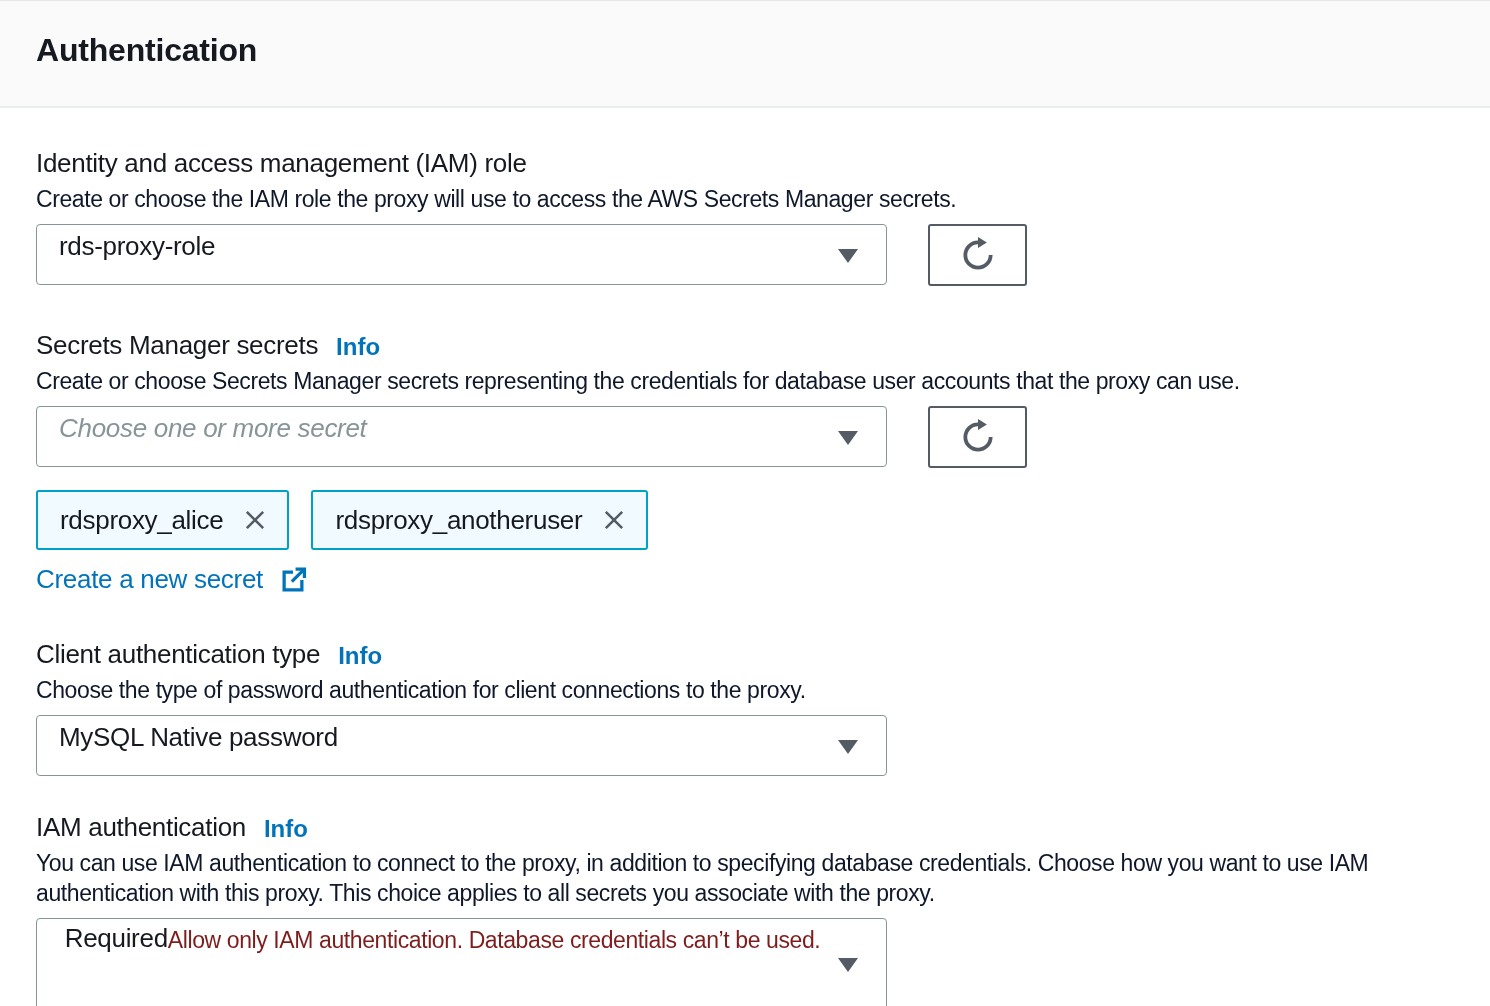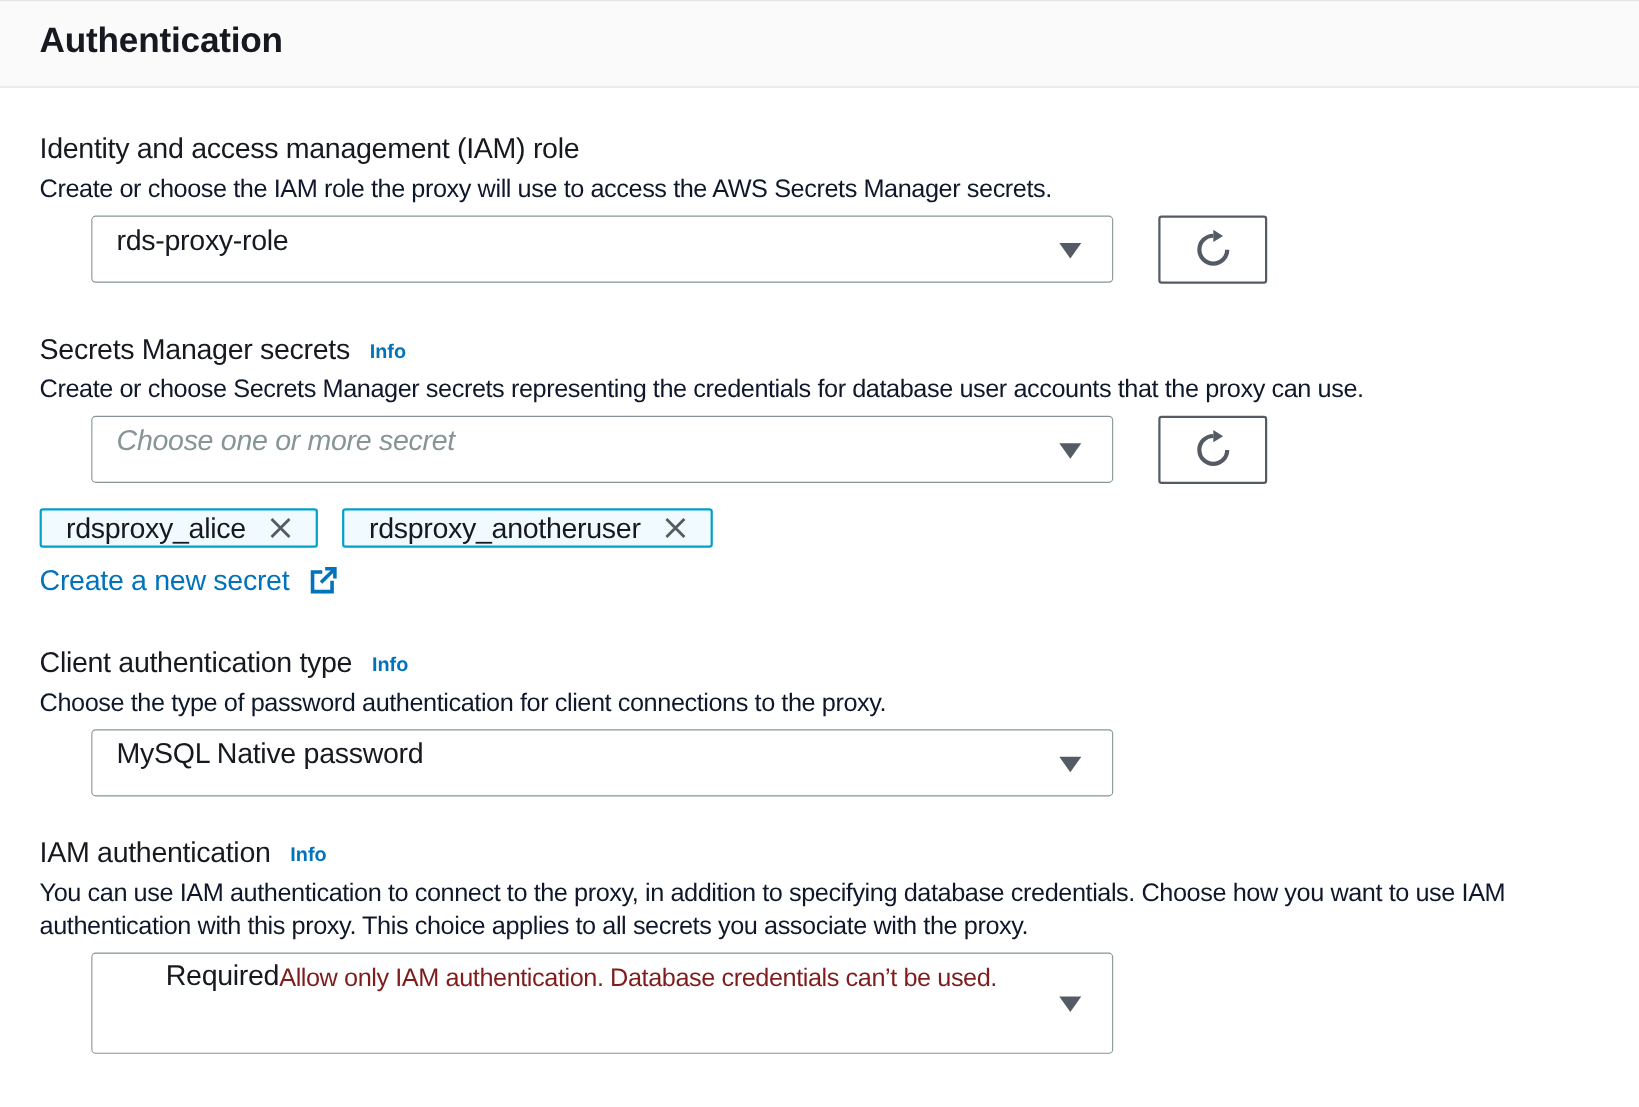--- a/index.html
+++ b/index.html
@@ -3,52 +3,51 @@
 <meta charset="utf-8">
 <style>
   * { box-sizing: border-box; margin: 0; padding: 0; }
   html, body { background: #ffffff; }
   body {
     width: 1490px; height: 1006px; overflow: hidden;
     font-family: "Liberation Sans", "DejaVu Sans", sans-serif;
     color: #16191f;
   }
   .panel-header {
-    height: 80px; background: #fafafa;
+    height: 108px; background: #fafafa;
     border-top: 1px solid #e4e7e7;
     border-bottom: 2px solid #eaeded;
     display: flex; align-items: center;
     padding: 0 36px 6px 36px;
   }
   .panel-title { font-size: 32px; font-weight: 700; letter-spacing: -0.2px; }
   .content { padding: 38px 25px 0 36px; }
 
   .field { margin-top: 42px; }
   .field:first-child { margin-top: 0; }
   .field.tight { margin-top: 34px; }
 
   .label-row { display: flex; align-items: flex-end; }
   .field-label { font-size: 26px; line-height: 34px; color: #16191f; letter-spacing: -0.3px; }
   .info-link {
-    font-size: 18px; line-height: 30px; font-weight: 700;
+    font-size: 24px; line-height: 30px; font-weight: 700;
     color: #0073bb; margin-left: 18px; cursor: pointer; text-decoration: none;
   }
   .field-desc {
     font-size: 23px; line-height: 30px; color: #0f172a;
     letter-spacing: -0.4px; margin-top: 4px; max-width: 1430px;
   }
 
   .control-row { display: flex; gap: 41px; margin-top: 10px; align-items: flex-start; }
 
   .select {
-    position: relative; width: 929px; height: 61px;
+    position: relative; width: 851px; height: 61px;
     border: 1px solid #879596; border-radius: 4px; background: #ffffff;
     display: flex; align-items: center; padding: 0 60px 16px 22px;
     cursor: pointer;
-    margin-left: 47px;
   }
   .select-value { font-size: 26px; letter-spacing: -0.3px; color: #16191f; }
   .select-placeholder { font-size: 26px; letter-spacing: -0.3px; color: #879596; font-style: italic; }
   .caret {
     position: absolute; right: 28px; top: 50%; margin-top: -6px;
     width: 0; height: 0;
     border-left: 10px solid transparent; border-right: 10px solid transparent;
     border-top: 14px solid #545b64;
   }
   .select.two-line { height: 92px; align-items: stretch; flex-direction: row; justify-content: center; padding-top: 4px; }
@@ -58,21 +57,21 @@
 
   .refresh-btn {
     width: 99px; height: 62px; background: #ffffff;
     border: 2px solid #545b64; border-radius: 3px;
     display: flex; align-items: center; justify-content: center;
     cursor: pointer;
   }
 
   .token-row { display: flex; gap: 22px; margin-top: 22px; }
   .token {
-    display: inline-flex; align-items: center; height: 36px;
+    display: inline-flex; align-items: center; height: 60px;
     background: #f1faff; border: 2px solid #00a1c9; border-radius: 3px;
     padding: 0 18px 0 22px;
   }
   .token-label { font-size: 26px; letter-spacing: -0.3px; color: #16191f; }
   .token-close { margin-left: 18px; display: inline-flex; cursor: pointer; }
 
   .link-row {
     display: inline-flex; align-items: center; gap: 16px; margin-top: 14px; cursor: pointer;
   }
   .link-text { font-size: 26px; letter-spacing: -0.3px; color: #0073bb; }

